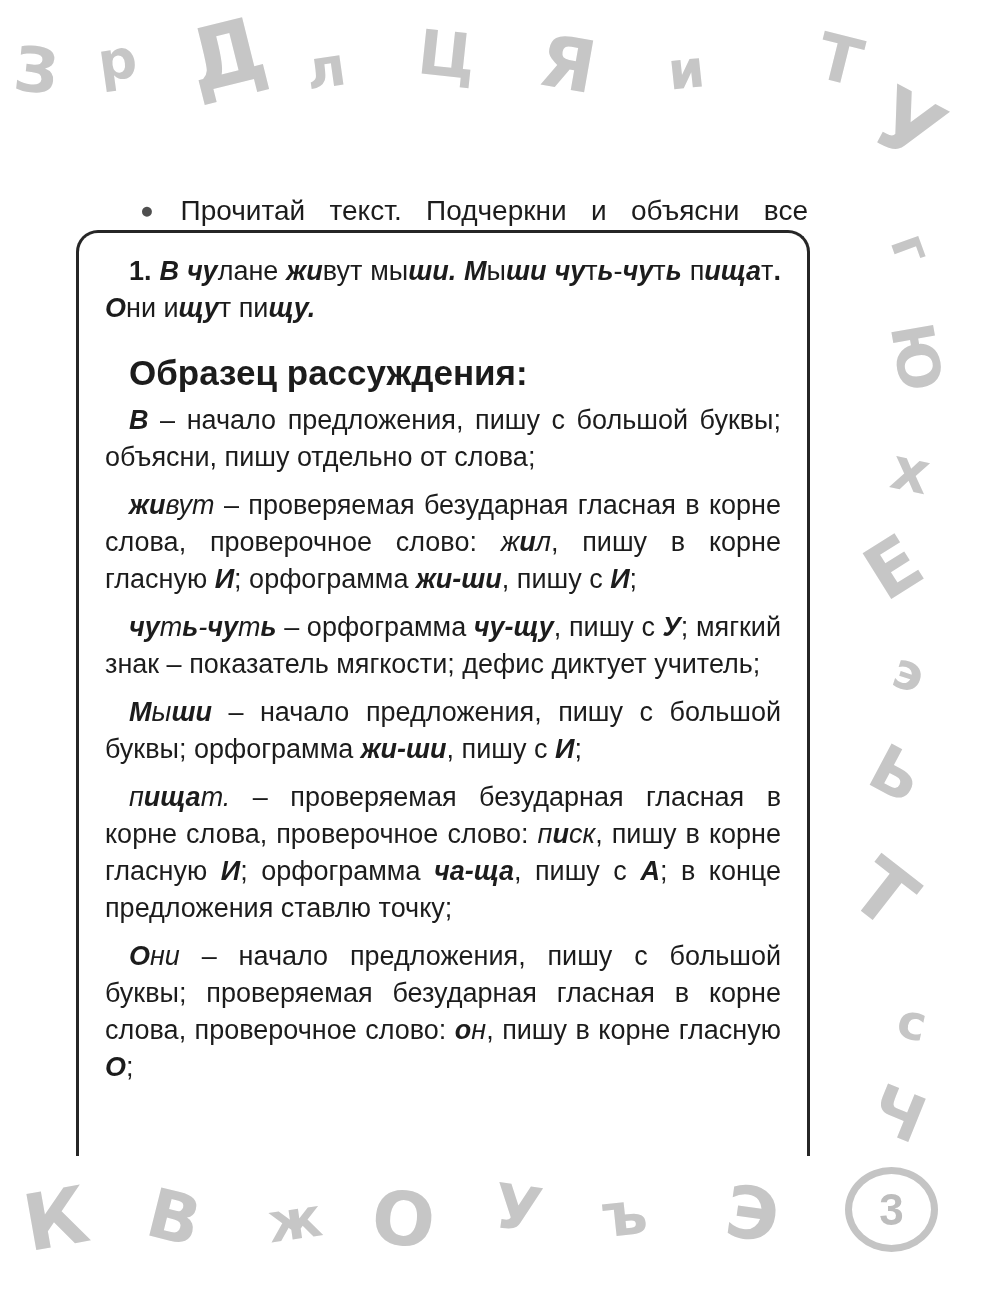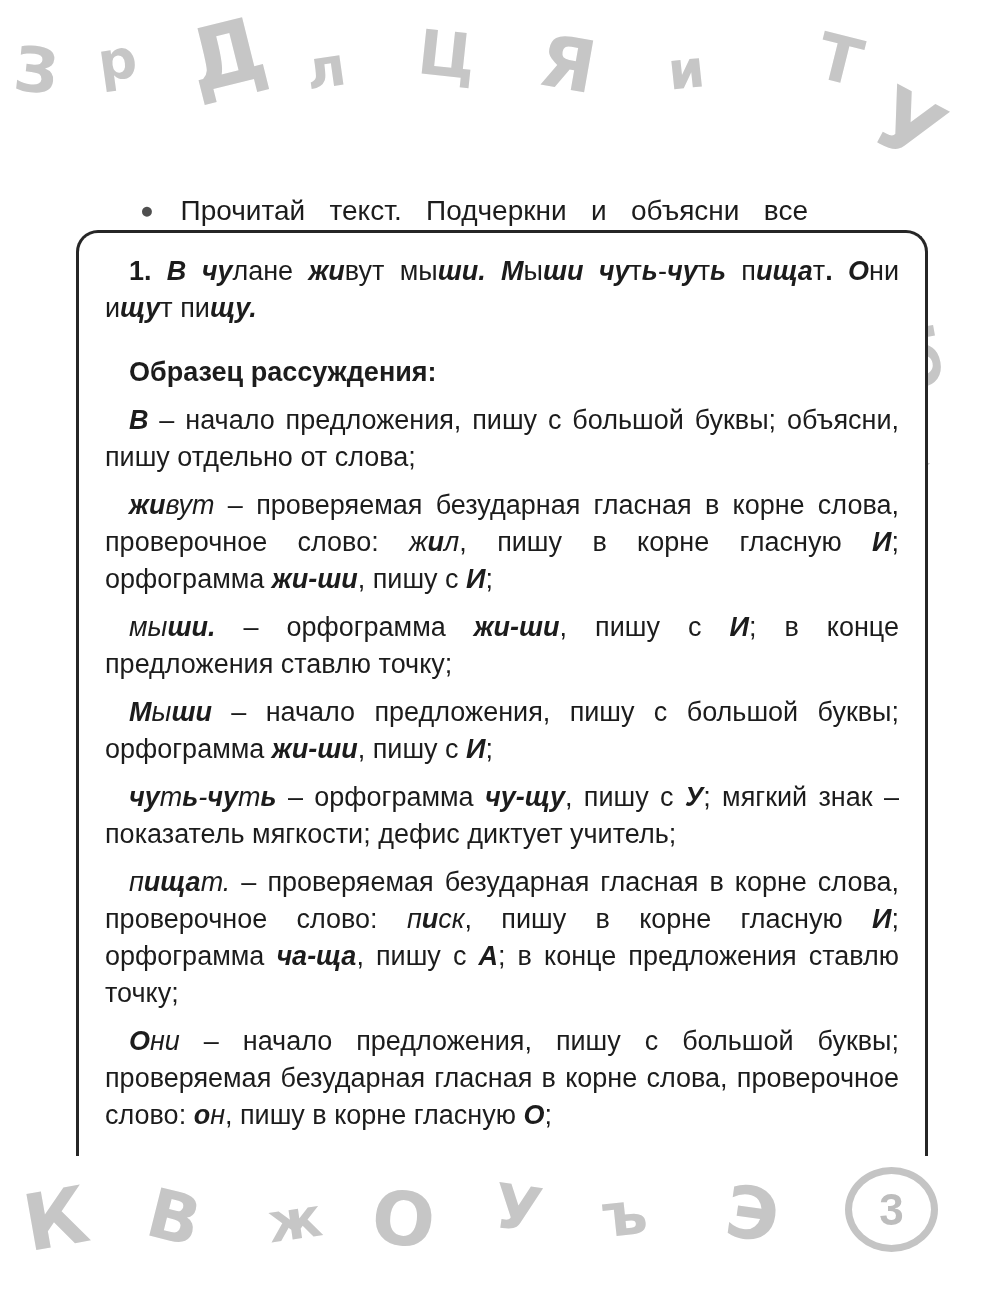--- a/index.html
+++ b/index.html
@@ -14,31 +14,31 @@
   }
   
   .task{
     position:absolute;left:140px;top:152px;width:668px;
     font-size:28px;font-weight:normal;line-height:37px;
     text-align:justify;text-align-last:left;margin-top:40px;
   }
   .bullet{color:#4f4f4f;font-size:23px;margin-right:10px;vertical-align:2px;}
   
   .box{
-    position:absolute;left:76px;top:230px;width:852px;height:926px;
+    position:absolute;left:76px;top:230px;width:734px;height:926px;
     border:3px solid #262626;border-bottom:none;border-radius:22px 22px 0 0;
     padding:16px 26px 0 26px;box-sizing:border-box;overflow:hidden;background:#fff;
   }
   .para{
     margin:11px 0 0 0;font-size:27px;line-height:37px;
     text-align:justify;text-align-last:left;text-indent:24px;
   }
   .sentence{margin-top:4px;}
   .heading{
-    margin:27px 0 4px 0;font-size:27px;font-weight:bold;text-indent:24px;line-height:37px;
+    margin:27px 0 4px 0;font-size:35px;font-weight:bold;text-indent:24px;line-height:37px;
   }
   .b{font-weight:bold;}
   .i{font-style:italic;}
   
   .pagenum{
     position:absolute;left:845px;top:1167px;width:93px;height:85px;
     border:7px solid #c4c4c4;border-radius:50%;box-sizing:border-box;
     display:flex;align-items:center;justify-content:center;
     color:#bdbdbd;font-size:44px;font-weight:bold;background:#fff;
   }
@@ -78,23 +78,22 @@
 
   <div class="task">
     <span class="bullet">●</span><span>Прочитай текст. Подчеркни и объясни все орфограммы. Напиши под диктовку.</span>
   </div>
 
   <div class="box">
     <p class="para sentence"><span class="b">1. </span><span class="b i">В</span><span> </span><span class="b i">чу</span><span>лане </span><span class="b i">жи</span><span>вут мы</span><span class="b i">ши.</span><span> </span><span class="b i">М</span><span>ы</span><span class="b i">ши</span><span> </span><span class="b i">чу</span><span>т</span><span class="b i">ь</span><span>-</span><span class="b i">чу</span><span>т</span><span class="b i">ь</span><span> п</span><span class="b i">ища</span><span>т</span><span class="b">.</span><span> </span><span class="b i">О</span><span>ни и</span><span class="b i">щу</span><span>т пи</span><span class="b i">щу.</span></p>
     <h3 class="heading">Образец рассуждения:</h3>
     <p class="para"><span class="b i">В</span><span> – начало предложения, пишу с большой буквы; объясни, пишу отдельно от слова;</span></p>
     <p class="para"><span class="b i">жи</span><span class="i">вут</span><span> – проверяемая безударная гласная в корне слова, проверочное слово: </span><span class="i">ж</span><span class="b i">и</span><span class="i">л</span><span>, пишу в корне гласную </span><span class="b i">И</span><span>; орфограмма </span><span class="b i">жи-ши</span><span>, пишу с </span><span class="b i">И</span><span>;</span></p>
-    <p class="para"><span class="i">мы</span><span class="b i">ши.</span><span> – орфограмма </span><span class="b i">жи-ши</span><span>, пишу с </span><span class="b i">И</span><span>; в конце предложения ставлю точку;</span></p>
+    <p class="para"><span class="b i">чу</span><span class="i">т</span><span class="b i">ь</span><span class="i">-</span><span class="b i">чу</span><span class="i">т</span><span class="b i">ь</span><span> – орфограмма </span><span class="b i">чу-щу</span><span>, пишу с </span><span class="b i">У</span><span>; мягкий знак – показатель мягкости; дефис диктует учитель;</span></p>
     <p class="para"><span class="b i">М</span><span class="i">ы</span><span class="b i">ши</span><span> – начало предложения, пишу с большой буквы; орфограмма </span><span class="b i">жи-ши</span><span>, пишу с </span><span class="b i">И</span><span>;</span></p>
-    <p class="para"><span class="b i">чу</span><span class="i">т</span><span class="b i">ь</span><span class="i">-</span><span class="b i">чу</span><span class="i">т</span><span class="b i">ь</span><span> – орфограмма </span><span class="b i">чу-щу</span><span>, пишу с </span><span class="b i">У</span><span>; мягкий знак – показатель мягкости; дефис диктует учитель;</span></p>
     <p class="para"><span class="i">п</span><span class="b i">ища</span><span class="i">т.</span><span> – проверяемая безударная гласная в корне слова, проверочное слово: </span><span class="i">п</span><span class="b i">и</span><span class="i">ск</span><span>, пишу в корне гласную </span><span class="b i">И</span><span>; орфограмма </span><span class="b i">ча-ща</span><span>, пишу с </span><span class="b i">А</span><span>; в конце предложения ставлю точку;</span></p>
     <p class="para"><span class="b i">О</span><span class="i">ни</span><span> – начало предложения, пишу с большой буквы; проверяемая безударная гласная в корне слова, проверочное слово: </span><span class="b i">о</span><span class="i">н</span><span>, пишу в корне гласную </span><span class="b i">О</span><span>;</span></p>
   </div>
 
   <div class="pagenum">
     <span>3</span>
   </div>
 
 </div>
 

